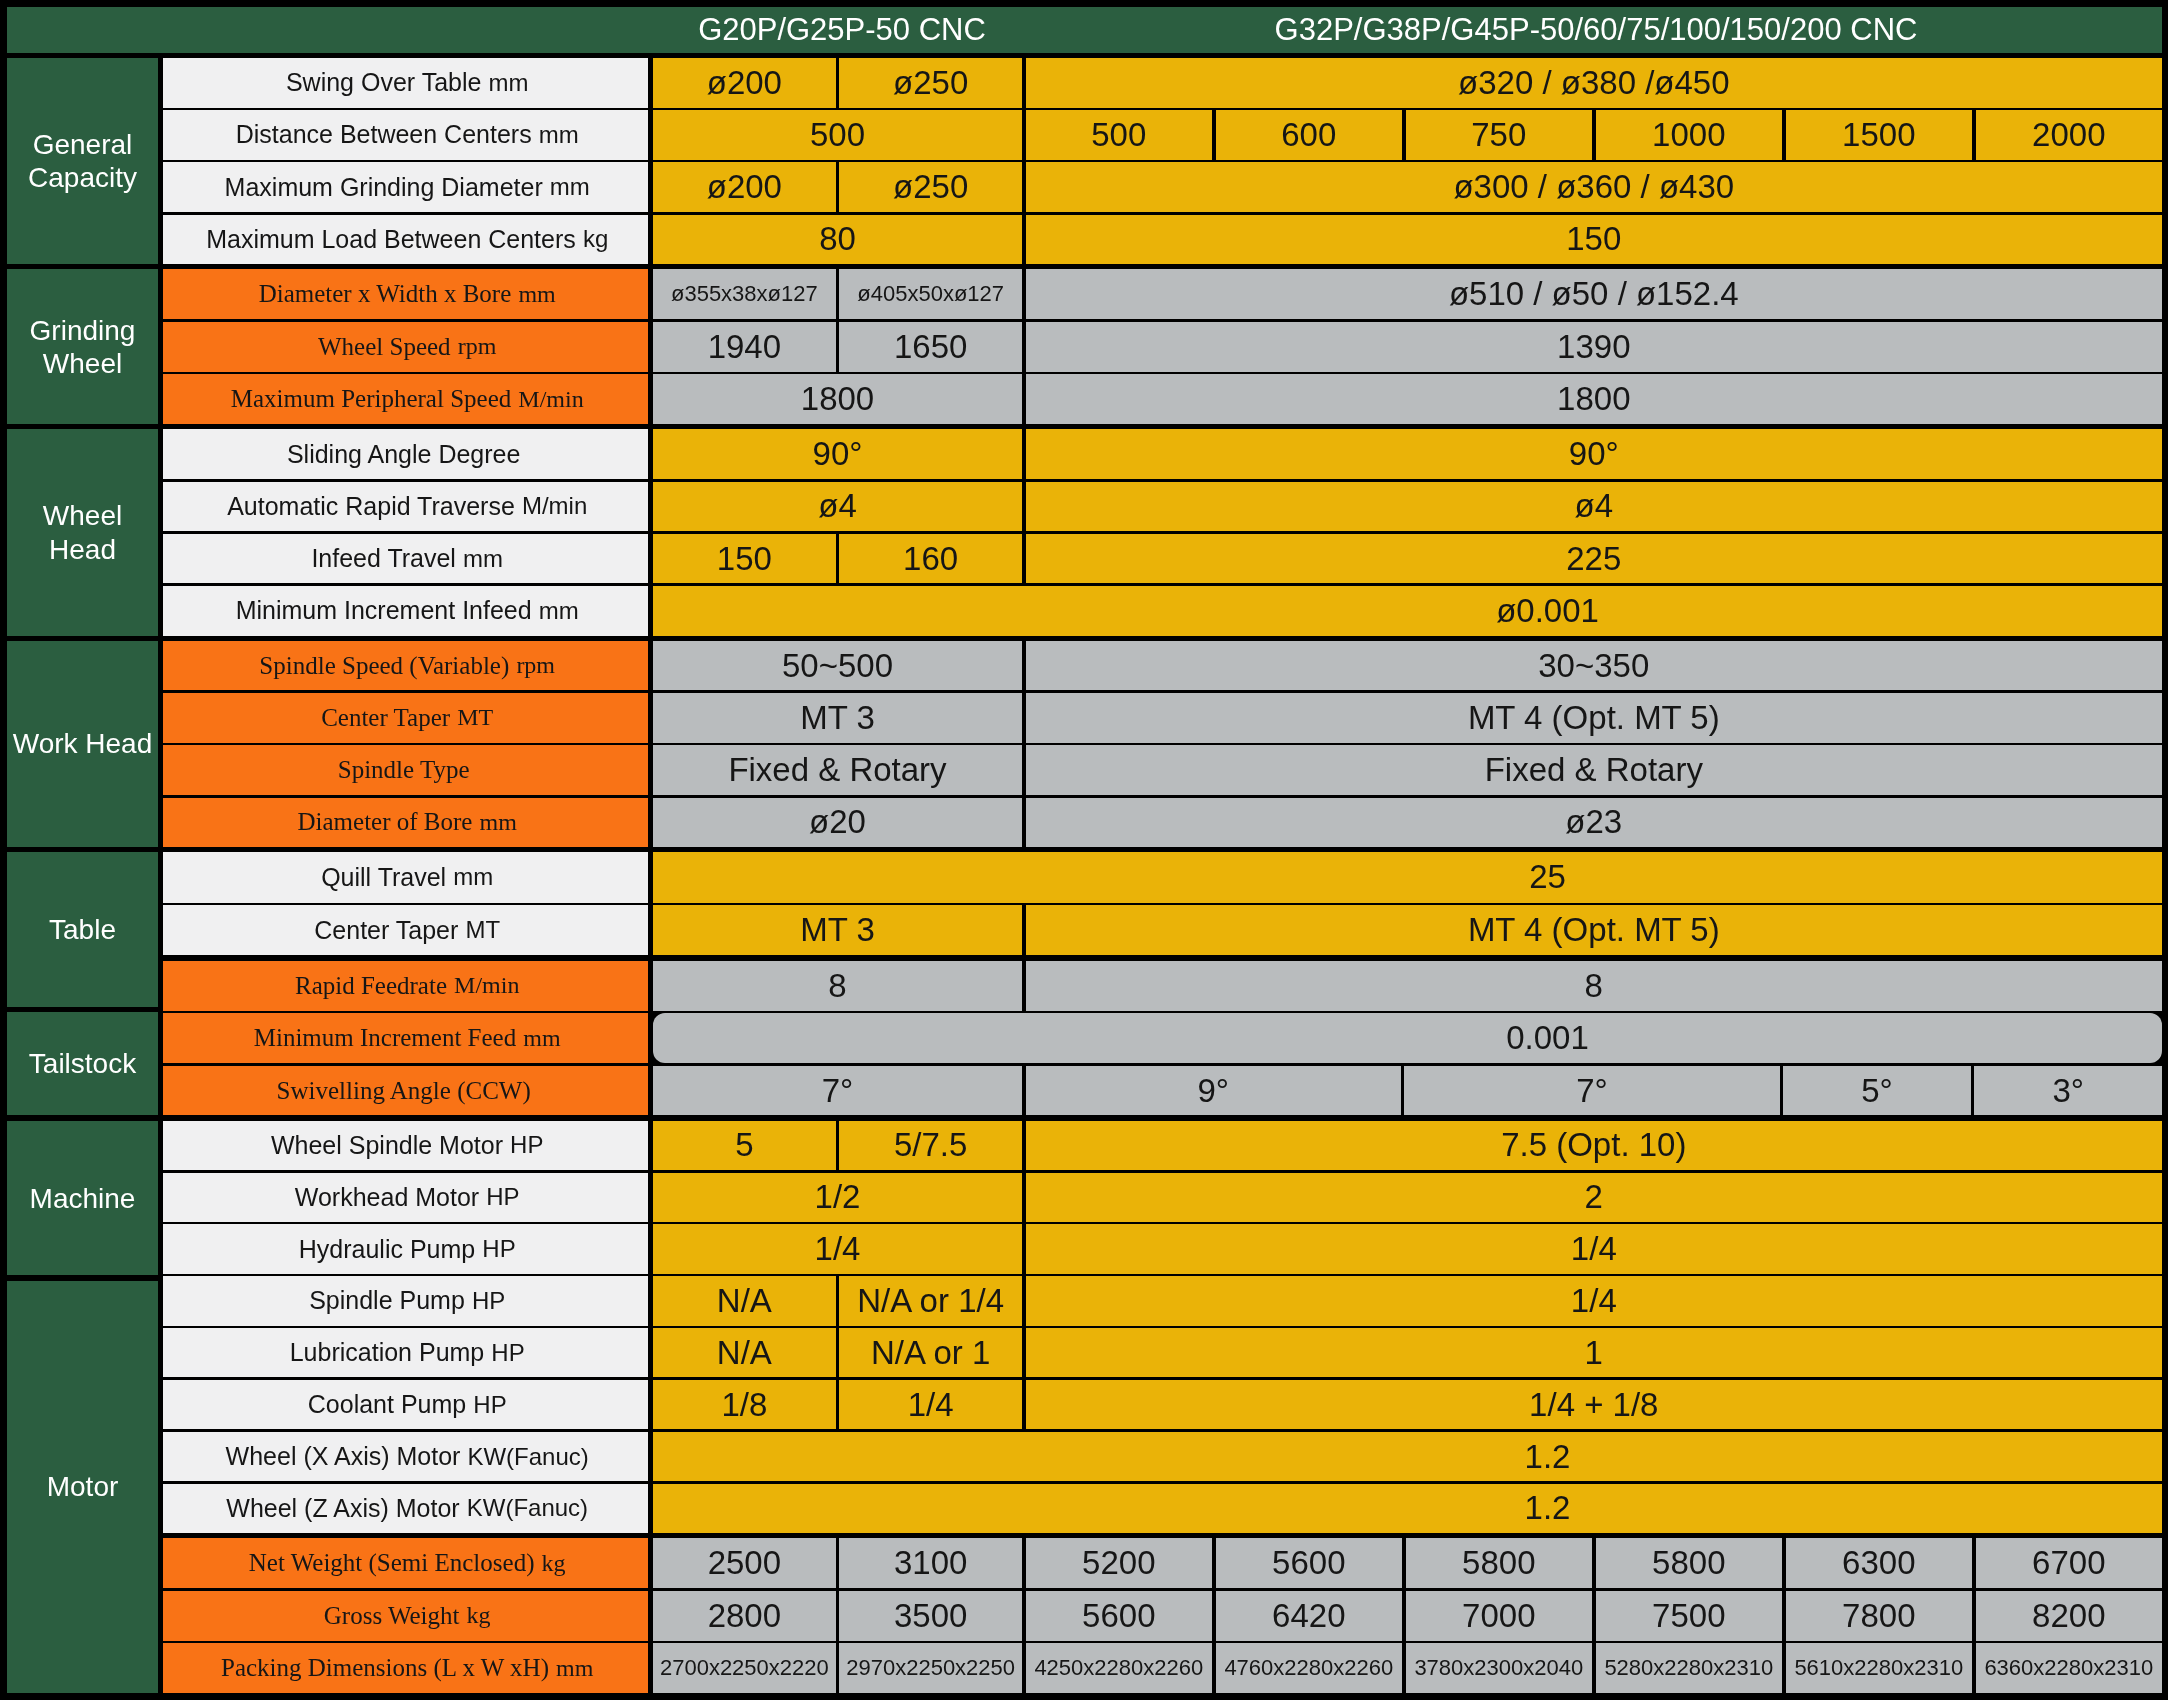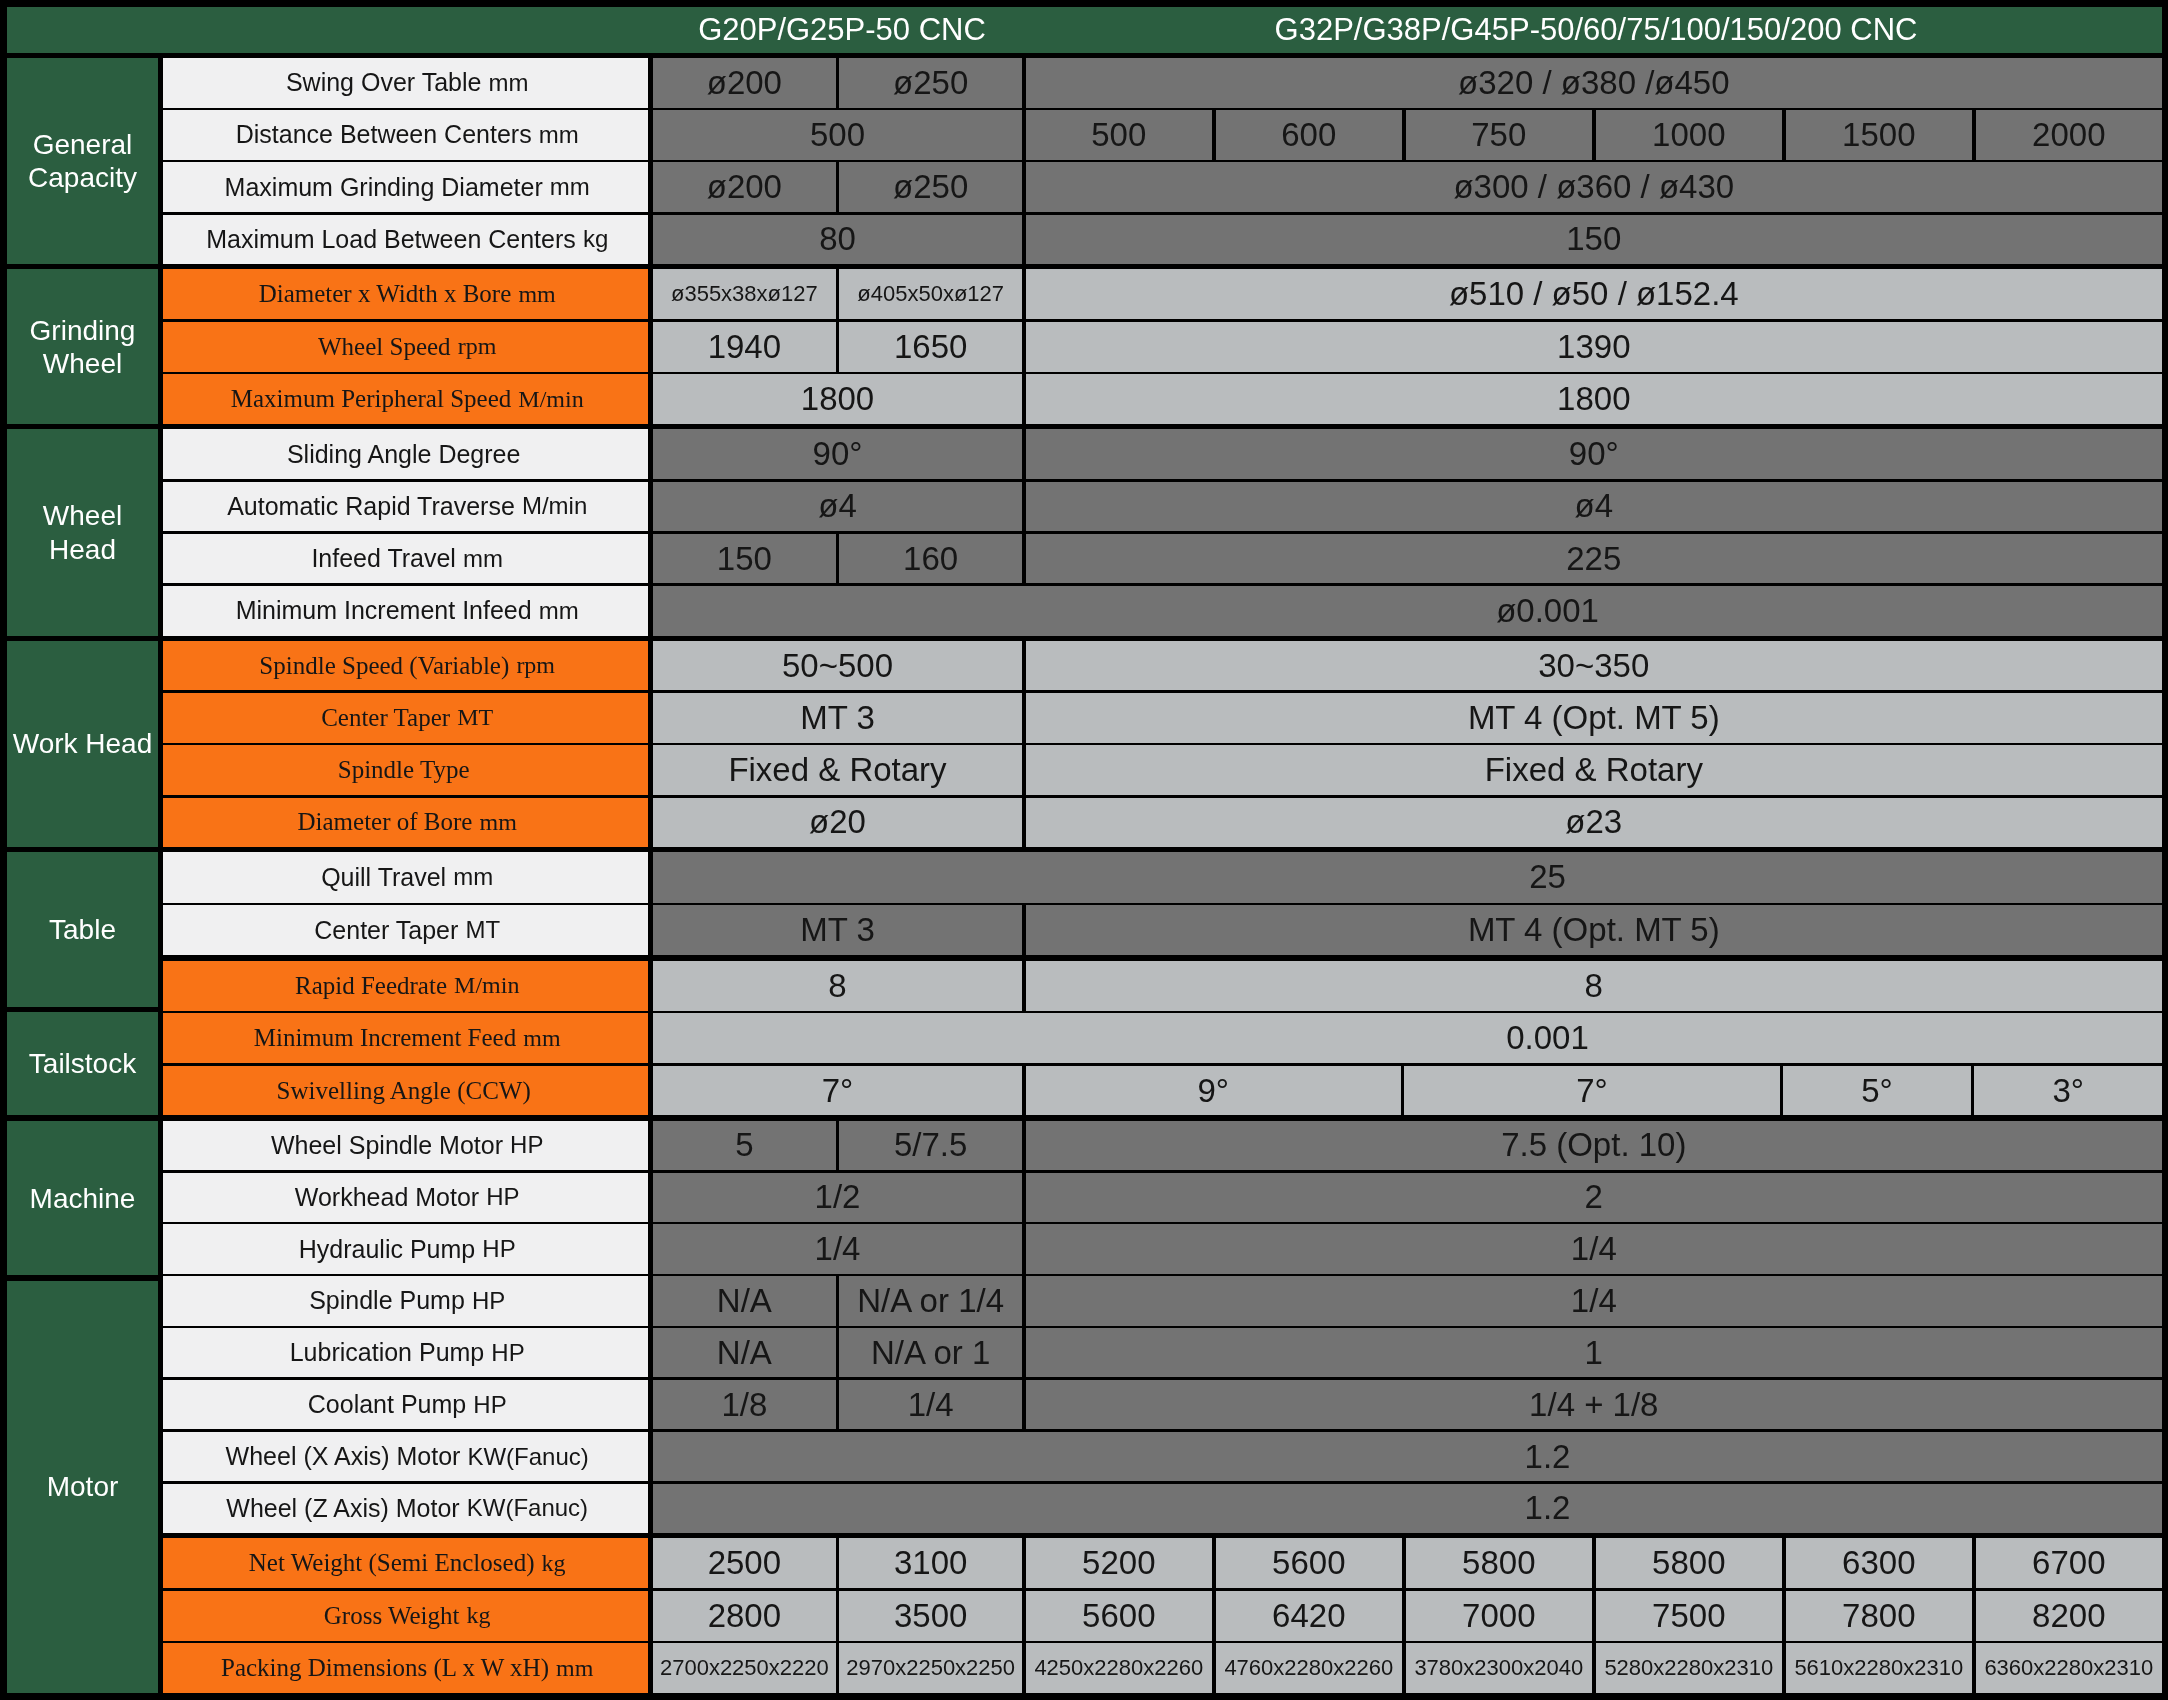--- a/index.html
+++ b/index.html
@@ -30,21 +30,21 @@
   .leftfam{flex:0 0 369px;display:flex;}
   .rightfam{flex:1;display:flex;min-width:0;}
   .cell{display:flex;align-items:center;justify-content:center;font-size:33px;
     white-space:nowrap;overflow:hidden;min-width:0;}
   .cell.small{font-size:22px;}
   .fullcell{flex:1 1 0px;padding-left:280px;box-sizing:border-box;}
   .vdiv{flex:0 0 3.6px;background:#000;}
   .vdiv.short{height:70%;align-self:center;}
   
   .L .lblcell{background:#f0f0f1;}
-  .L .cell{background:#737373;}
+  .L .cell{background:#eab308;}
   .G .lblcell{background:#f97316;font-family:Liberation Serif, serif;}
   .G .cell{background:#b9bcbe;}
 </style>
 </head>
 <body>
 
 <div class="sheet">
   <div class="hdr">
     <div class="hdr-spacer"></div>
     <div class="hdr-t1">G20P/G25P-50 CNC</div>
@@ -366,21 +366,21 @@
                 <div class="cell" style="flex: 1 1 0px;">8</div>
               </div>
             </div>
           </div>
           <div class="row mt3">
             <div class="lblcell">
               <div class="lbl">Minimum Increment Feed</div>
               <div class="unit">mm</div>
             </div>
             <div class="vals">
-              <div class="cell fullcell" style="flex: 1 1 0px;">0.001</div>
+              <div class="cell fullcell" style="flex: 1 1 0px; border-radius: 12px;">0.001</div>
             </div>
           </div>
           <div class="row mt3">
             <div class="lblcell">
               <div class="lbl">Swivelling Angle (CCW)</div>
               <div class="unit"></div>
             </div>
             <div class="vals">
               <div class="leftfam">
                 <div class="cell" style="flex: 1 1 0px;">7°</div>

